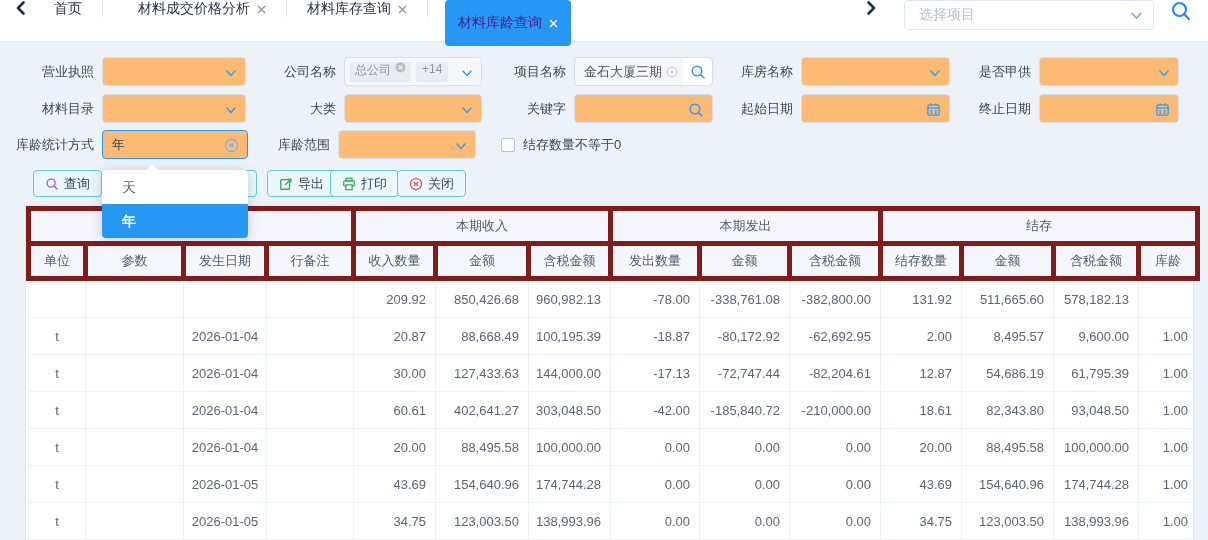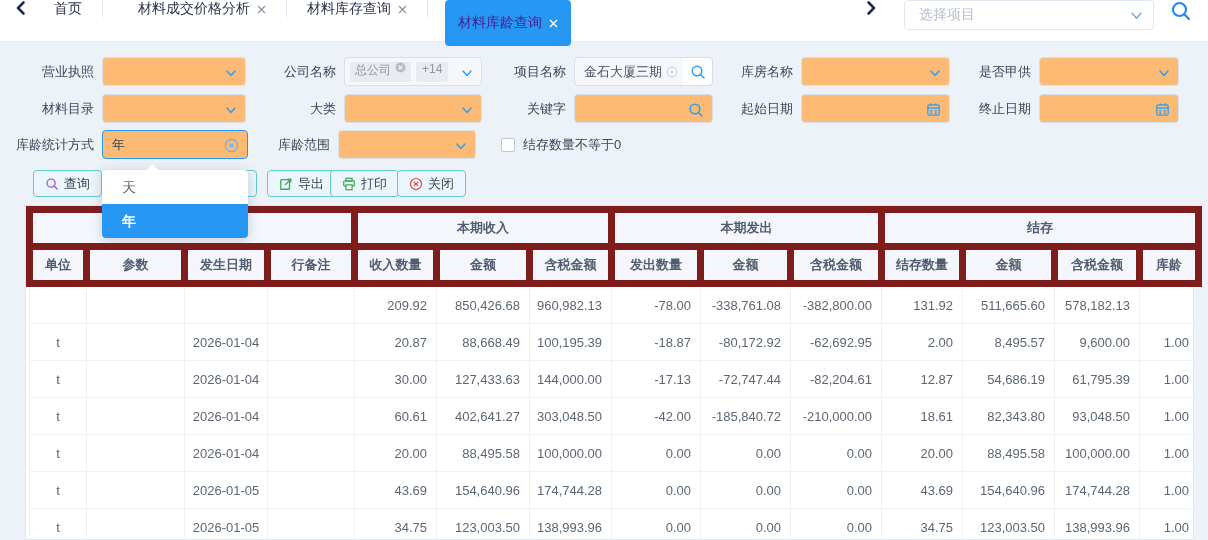--- a/index.html
+++ b/index.html
@@ -55,21 +55,21 @@
   
   .dropdown{position:absolute;left:102px;top:170px;width:146px;z-index:50}
   .dd-arrow{position:absolute;top:-4px;left:46px;width:9px;height:9px;background:#fff;transform:rotate(45deg)}
   .dd-inner{border-radius:4px;overflow:hidden;background:#fff;box-shadow:0 2px 12px rgba(30,50,90,.22)}
   .dd-option{height:34px;line-height:34px;padding-left:20px;color:#5f6b7a;font-size:14px;cursor:pointer}
   .dd-option.selected{background:#2697f2;color:#fff;font-weight:bold}
   
   .table-wrap{position:absolute;left:25px;top:205px;width:1169px;height:335px;background:#fff;
     border:1px solid #e0e6ee;box-sizing:border-box;z-index:2}
   table{border-collapse:collapse;table-layout:fixed;width:1167px;font-size:13px}
-  thead th{height:30px;background:#f4f6fb;color:#515c70;font-weight:700;border:7px solid #7f1d1d;text-align:center;padding:0;cursor:default}
+  thead th{height:30px;background:#f4f6fb;color:#515c70;font-weight:400;border:5px solid #7f1d1d;text-align:center;padding:0;cursor:default}
   tbody td{height:36px;border:1px solid #eef1f6;color:#5c6674;padding:0;overflow:hidden;white-space:nowrap}
   td.num{text-align:right;padding-right:9px}
   td.ctr{text-align:center}
   svg{display:block}
 </style>
 </head>
 <body>
 
 <div class="topbar">
   <div class="nav-arrow back">

